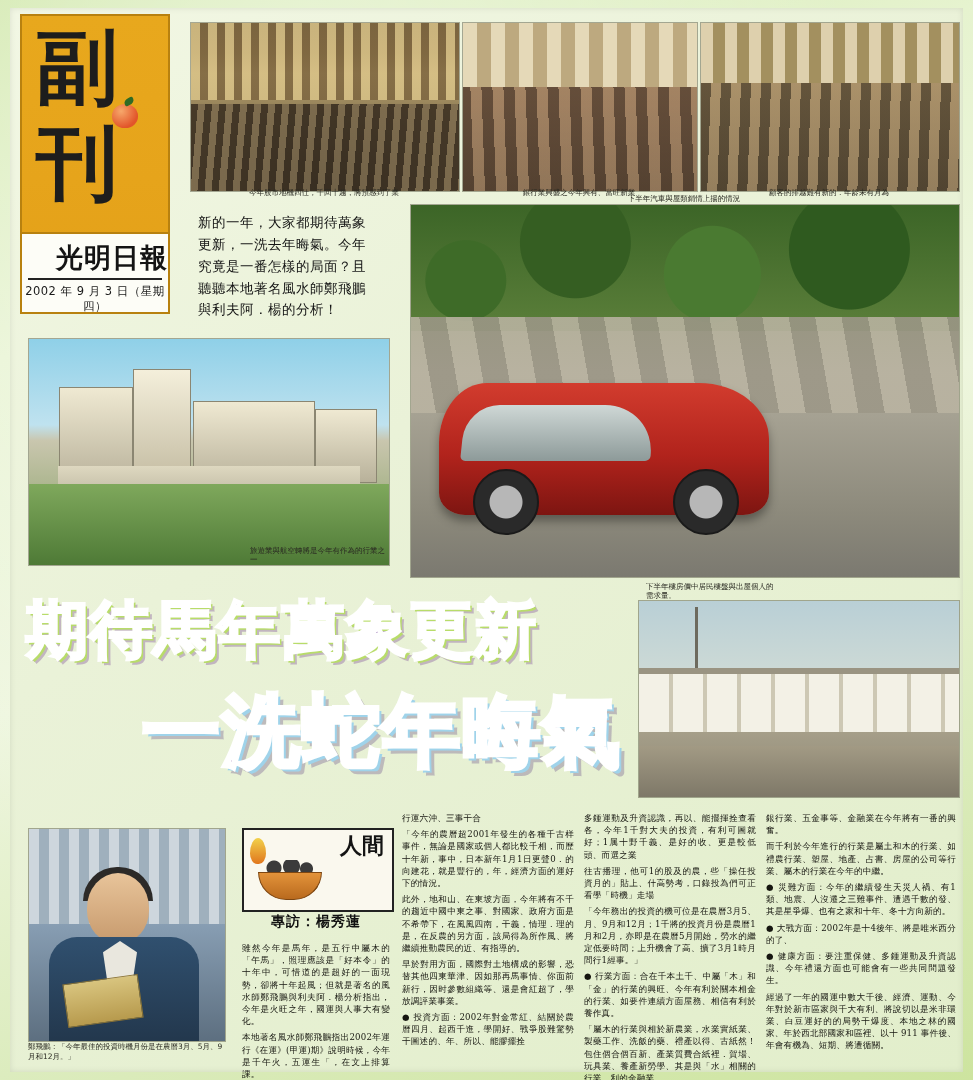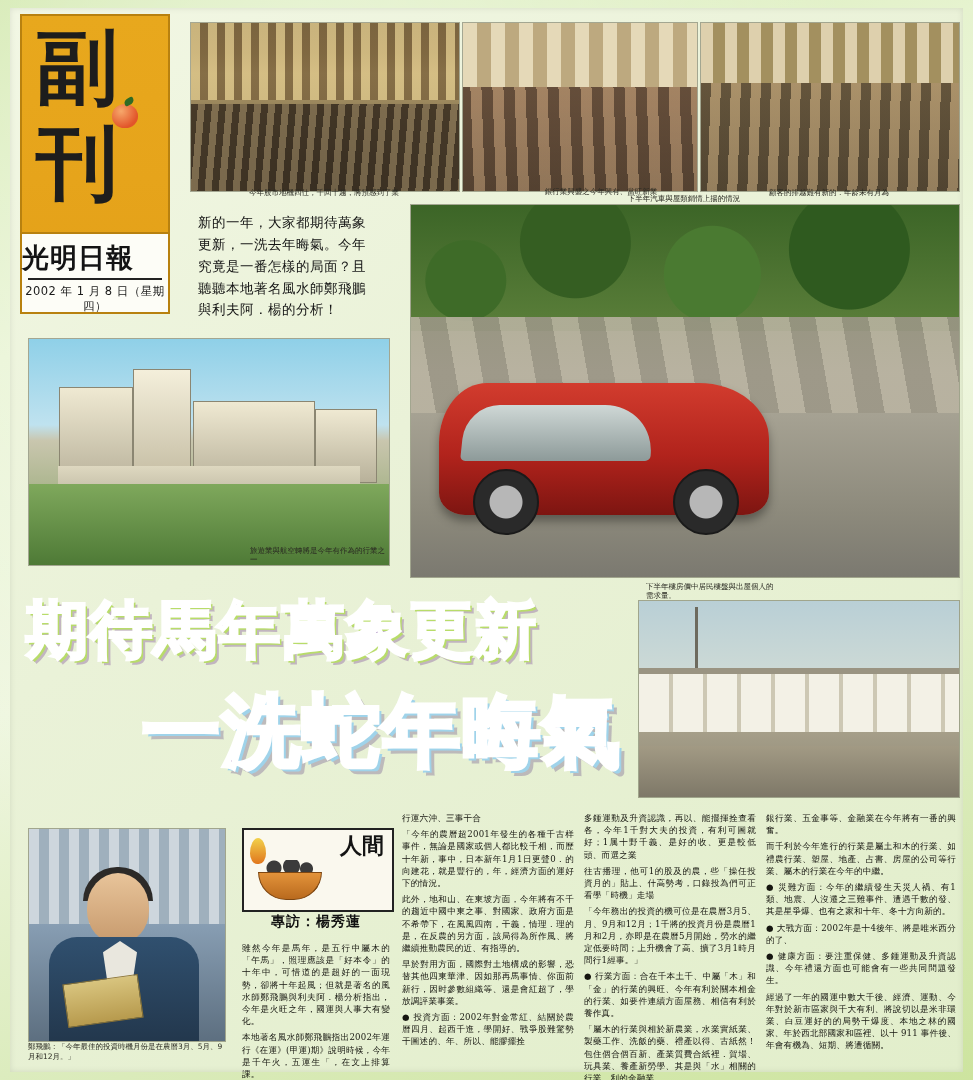--- a/index.html
+++ b/index.html
@@ -47,21 +47,21 @@
   .masthead .peach:after{
     content:"";position:absolute;left:12px;top:-6px;width:10px;height:7px;
     background:#2f6b25;border-radius:60% 20% 60% 20%;
     transform:rotate(-25deg);
   }
   .masthead .whitebar{
     position:absolute;left:0;bottom:0;width:100%;height:78px;
     background:#fdfdf7;border-top:2px solid #b8810f;
   }
   .masthead .paper-name{
-    position:absolute;left:0;right:0;top:6px;text-align:left;
+    position:absolute;left:0;right:0;top:6px;text-align:right;
     font-family:"DejaVu Serif","Liberation Serif",serif;
     font-size:27px;font-weight:bold;color:#141414;letter-spacing:1px;
   }
   .masthead .rule{
     position:absolute;left:6px;right:6px;top:44px;height:2px;background:#222;
   }
   .masthead .date{
     position:absolute;left:0;right:0;top:50px;text-align:center;
     font-family:"DejaVu Sans","Liberation Sans",sans-serif;
     font-size:11.5px;color:#1a1a1a;letter-spacing:0.5px;
@@ -313,39 +313,39 @@
     letter-spacing:0.2px;
   }
   .col p{margin:4px 0 3px 0;}
   #col-1{left:232px;top:930px;width:148px;height:146px;}
   #col-2{left:392px;top:800px;width:172px;height:276px;}
   #col-3{left:574px;top:800px;width:172px;height:276px;}
   #col-4{left:756px;top:800px;width:190px;height:276px;}
 
   
   #cap-mall{left:180px;top:180px;width:268px;}
-  #cap-bank{left:474px;top:180px;width:234px;font-family:Liberation Mono, monospace;}
+  #cap-bank{left:452px;top:180px;width:234px;}
   #cap-shop{left:690px;top:180px;width:258px;}
   #cap-car{left:400px;top:186px;width:548px;}
   #cap-building{left:240px;top:538px;width:140px;text-align:left;}
 </style>
 </head>
 <body>
 
 <div class="page">
   <div class="inner">
 
     <div class="masthead" id="masthead">
       <div class="fu">副</div>
       <div class="peach"></div>
       <div class="kan">刊</div>
       <div class="whitebar">
         <div class="paper-name">光明日報</div>
         <div class="rule"></div>
-        <div class="date">2002 年 1 月 8 日（星期四）</div>
+        <div class="date">2002 年 9 月 3 日（星期四）</div>
       </div>
     </div>
 
     <div class="photo" id="photo-mall">
       <div class="mall-bg"></div>
     </div>
     <div class="cap" id="cap-mall">今年股市地機四仕，千回十趨，將預感到了業</div>
 
     <div class="photo" id="photo-bank">
       <div class="bank-bg"></div>

